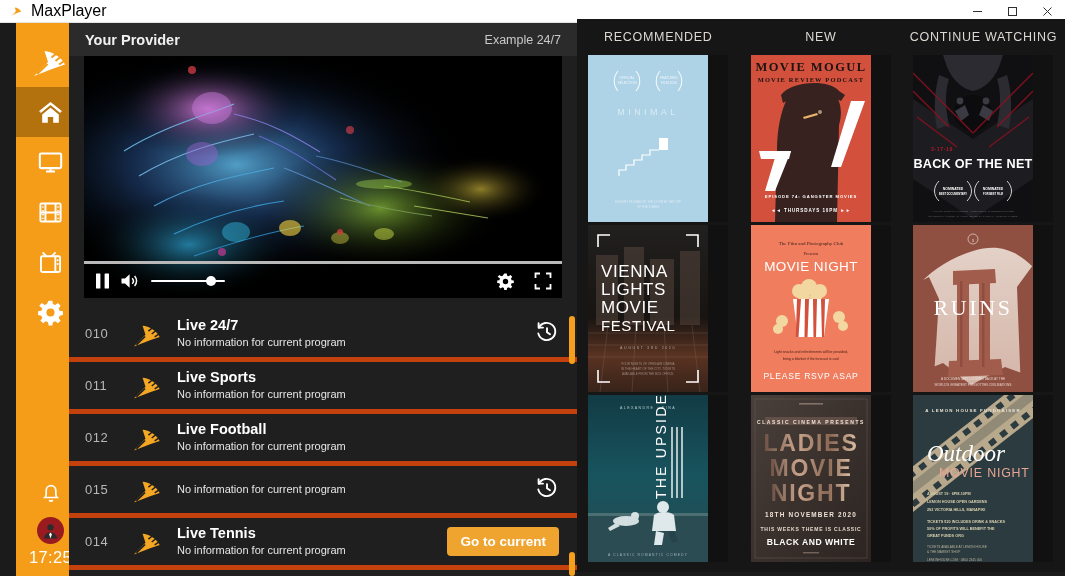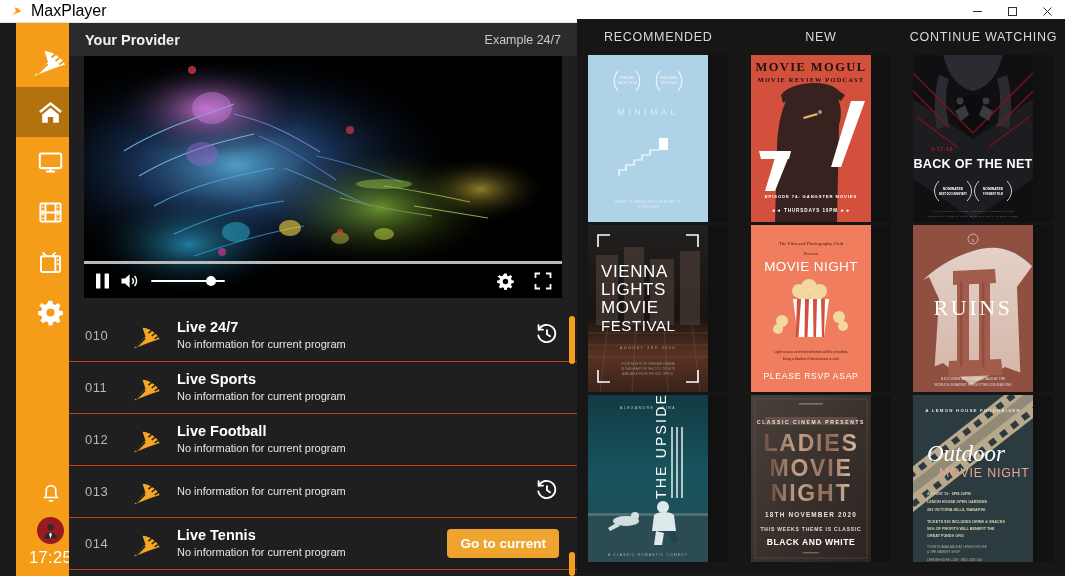--- a/index.html
+++ b/index.html
@@ -118,21 +118,21 @@
     position: relative;
     flex: 1 1 auto;
     margin-top: 12px;
     overflow: hidden;
   }
   .chan-row {
     position: relative;
     display: flex; align-items: center;
     height: 52px;
     padding: 0 18px 0 16px;
-    border-bottom: 1px solid #c2410c;
+    border-bottom: 5px solid #c2410c;
   }
   .chan-num {
     width: 46px; flex: 0 0 46px;
     color: #b8b8b8; font-size: 13px; letter-spacing: .5px;
   }
   .chan-logo { width: 46px; flex: 0 0 46px; display: flex; align-items: center; }
   .chan-logo svg { display: block; }
   .chan-text { flex: 1 1 auto; min-width: 0; }
   .chan-title { color: #ffffff; font-size: 14.5px; font-weight: bold; line-height: 18px; }
   .chan-desc { color: #e5e5e5; font-size: 11px; line-height: 17px; }
@@ -456,21 +456,21 @@
           </svg>
         </span>
         <span class="chan-text">
           <span class="chan-title" style="display:block">Live Football</span>
           <span class="chan-desc" style="display:block">No information for current program</span>
         </span>
         <span class="chan-action"></span>
       </div>
 
       <div class="chan-row">
-        <span class="chan-num">013</span>
+        <span class="chan-num">015</span>
         <span class="chan-logo">
           <svg width="34" height="30" viewBox="0 0 40 36">
             <path d="M3 33 L17 19 L13.5 8 C21 8.5 30.5 14 34 21.5 L22.5 25.5 Z" fill="#f5a623"></path>
             <path d="M6 31 L16.5 21" stroke="#1f1f1f" stroke-width="2"></path>
             <path d="M20.5 14.5 L25.5 10.5 M24.5 18 L30 13.5 M28 21.5 L34 17.5" stroke="#1f1f1f" stroke-width="1.8"></path>
           </svg>
         </span>
         <span class="chan-text">
           <span class="chan-desc" style="display:block">No information for current program</span>
         </span>

